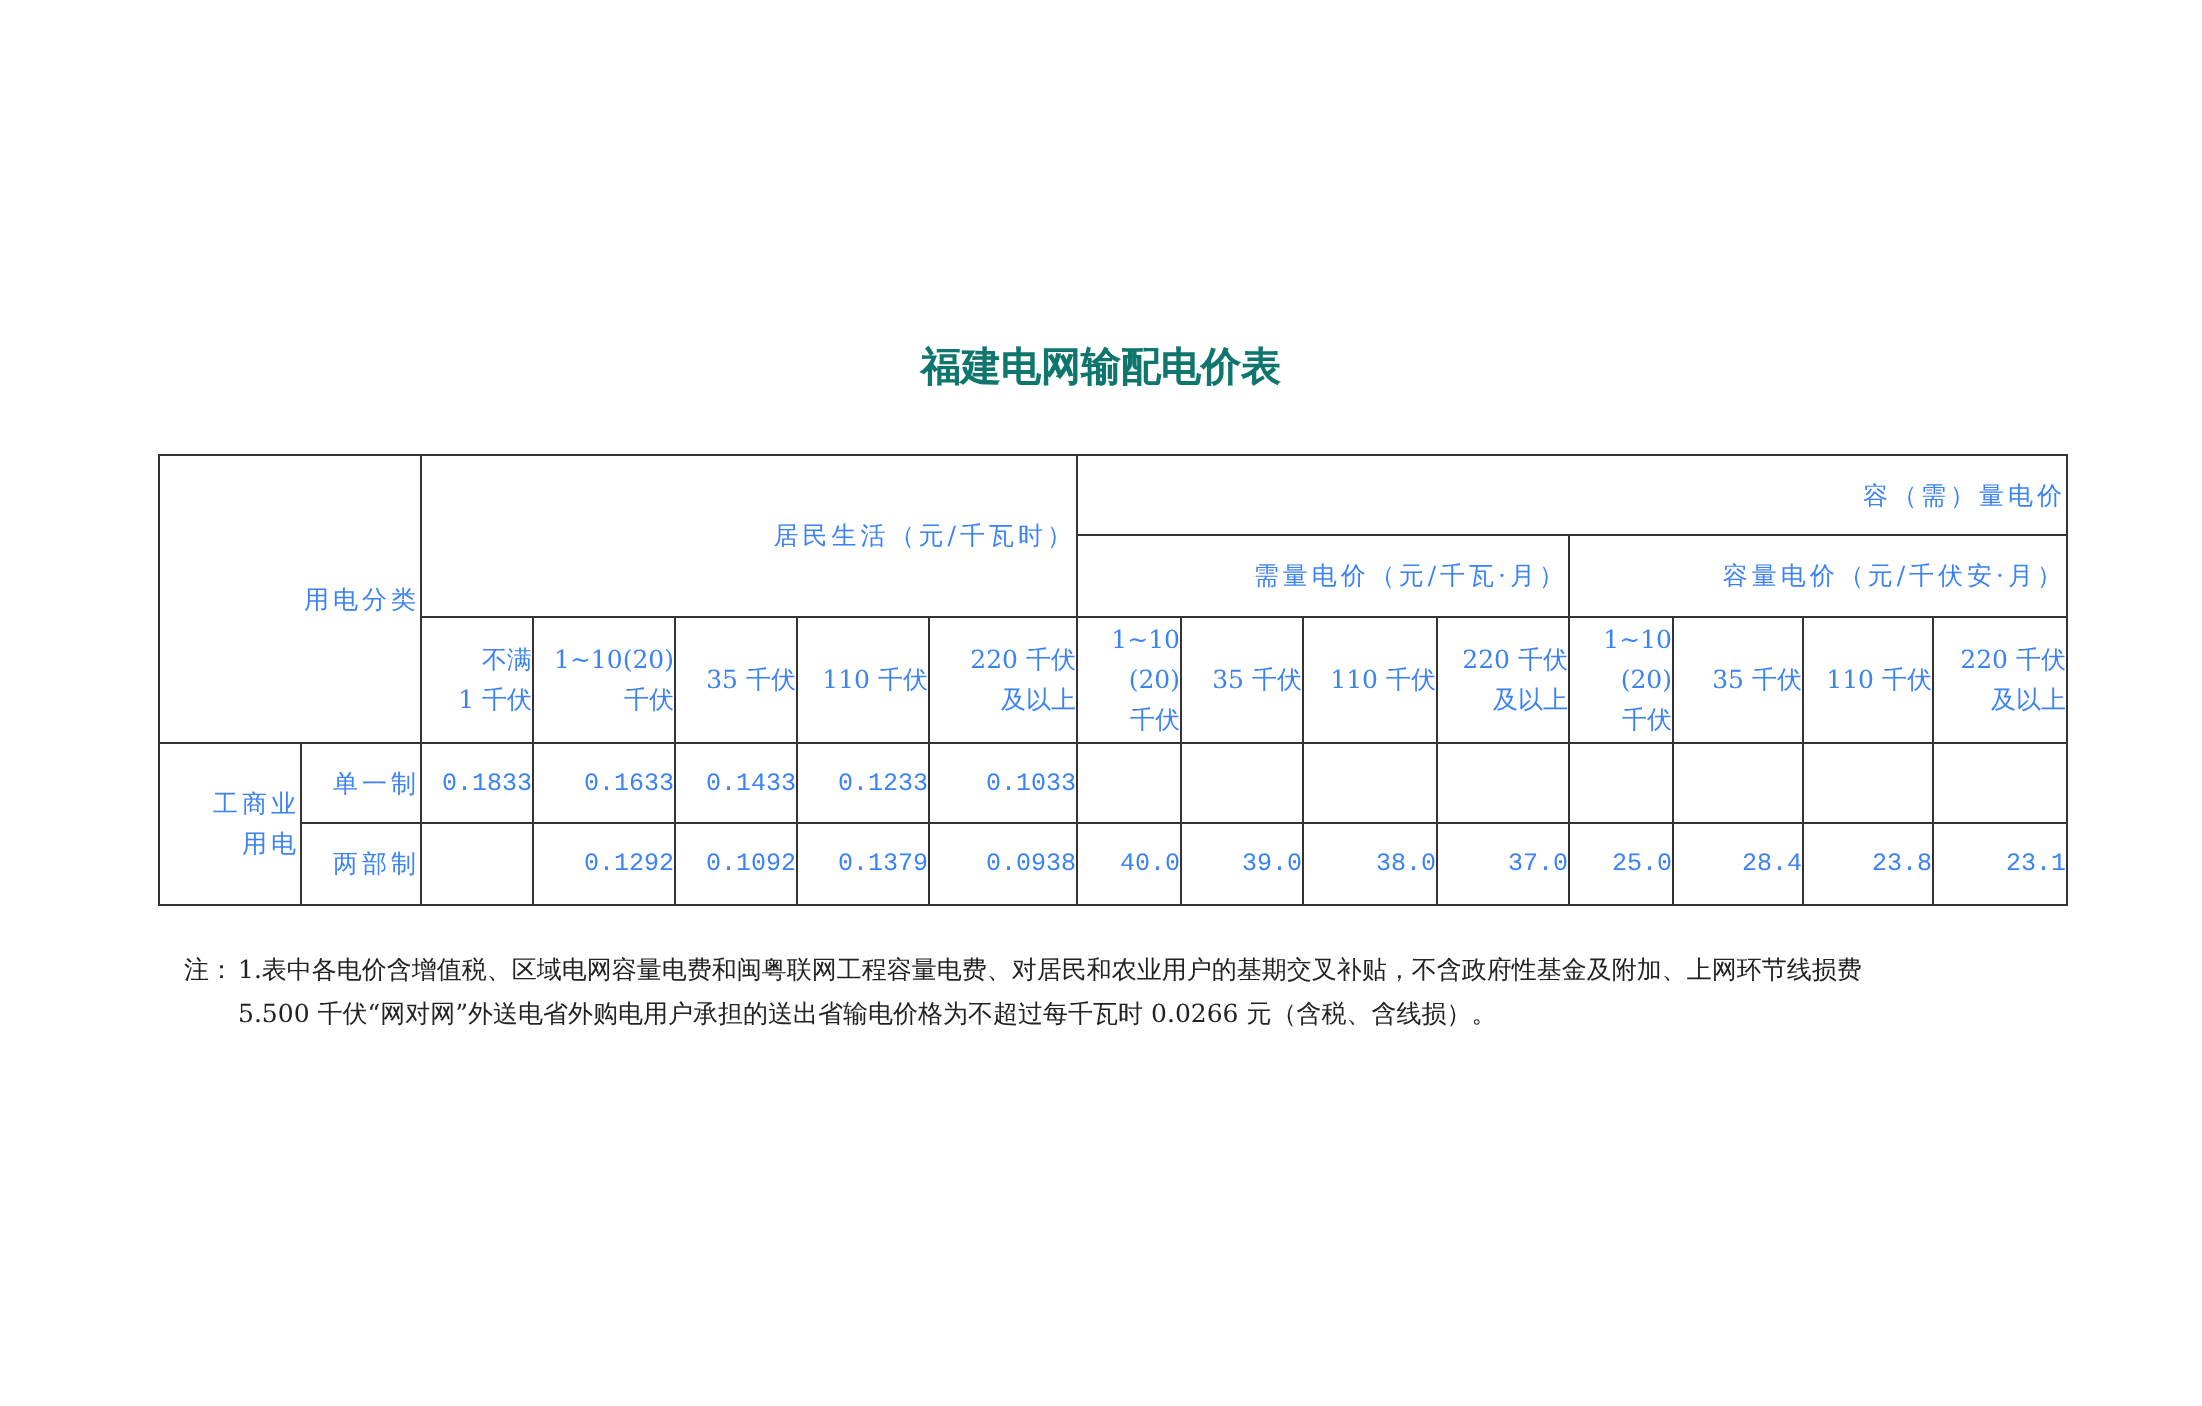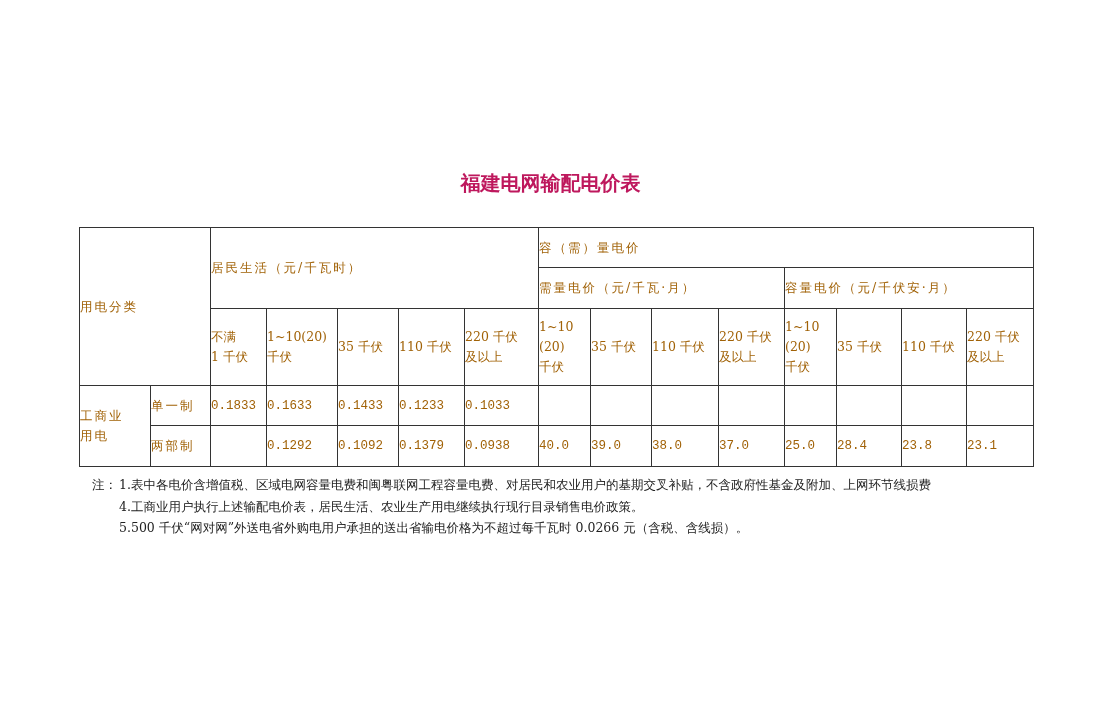--- a/index.html
+++ b/index.html
@@ -1,23 +1,23 @@
 <!DOCTYPE html>
 <html><head>
 <meta charset="utf-8">
 <style>
   html, body { margin:0; padding:0; background:#ffffff; }
   body { width:1101px; height:703px; position:relative; overflow:hidden;
          font-family:"DejaVu Serif","Liberation Serif",serif; color:#222; }
   .title { position:absolute; left:0; width:1101px; top:170px; text-align:center;
-           font-size:20px; font-weight:bold; color:#be185d; letter-spacing:0px; }
+           font-size:20px; font-weight:bold; color:#0f766e; letter-spacing:0px; }
   table.grid { position:absolute; left:79px; top:227px; border-collapse:collapse;
                table-layout:fixed; }
-  table.grid td { border:1.3px solid #333; text-align:left; vertical-align:middle;
-                  font-size:12.5px; line-height:20px; padding:0; color:#a16207; }
+  table.grid td { border:1.3px solid #333; text-align:right; vertical-align:middle;
+                  font-size:12.5px; line-height:20px; padding:0; color:#3b82f6; }
   td.num { font-family:Liberation Mono, monospace; font-size:14px; }
   .hdr { letter-spacing:2px; }
   .notes { position:absolute; left:92px; top:474px; width:940px; font-size:12.5px;
            line-height:21.5px; color:#222; }
   .note-line { white-space:nowrap; }
   .indent { padding-left:27px; }
   .n-label { display:inline-block; width:27px; }
   .bind-block { display:block; white-space:pre-line; }
 </style>
 </head>
@@ -46,21 +46,21 @@
   <tbody>
       <tr style="height:40px">
     <td colspan="2" rowspan="3" class="hdr">用电分类</td>
     <td colspan="5" rowspan="2" class="hdr">居民生活（元/千瓦时）</td>
     <td colspan="8" class="hdr">容（需）量电价</td>
   </tr>
   <tr style="height:41px">
     <td colspan="4" class="hdr">需量电价（元/千瓦·月）</td>
     <td colspan="4" class="hdr">容量电价（元/千伏安·月）</td>
   </tr>
-  <tr style="height:77px">
+  <tr style="height:63px">
     <td>
           <span class="bind-block">不满
 1 千伏</span>
         </td>
     <td>
           <span class="bind-block">1~10(20)
 千伏</span>
         </td>
     <td>
           <span class="bind-block">35 千伏</span>
@@ -139,15 +139,14 @@
     <td class="num">23.8</td>
     <td class="num">23.1</td>
   </tr>
 </tbody>
   </table>
 
 <div class="notes">
   <div class="note-line">
     <span class="n-label">注：</span><span>1.表中各电价含增值税、区域电网容量电费和闽粤联网工程容量电费、对居民和农业用户的基期交叉补贴，不含政府性基金及附加、上网环节线损费</span>
   </div>
-  <div class="note-line indent">4.工商业用户执行上述输配电价表，居民生活、农业生产用电继续执行现行目录销售电价政策。</div>
   <div class="note-line indent">5.500 千伏“网对网”外送电省外购电用户承担的送出省输电价格为不超过每千瓦时 0.0266 元（含税、含线损）。</div>
 </div>
 
 </body></html>

